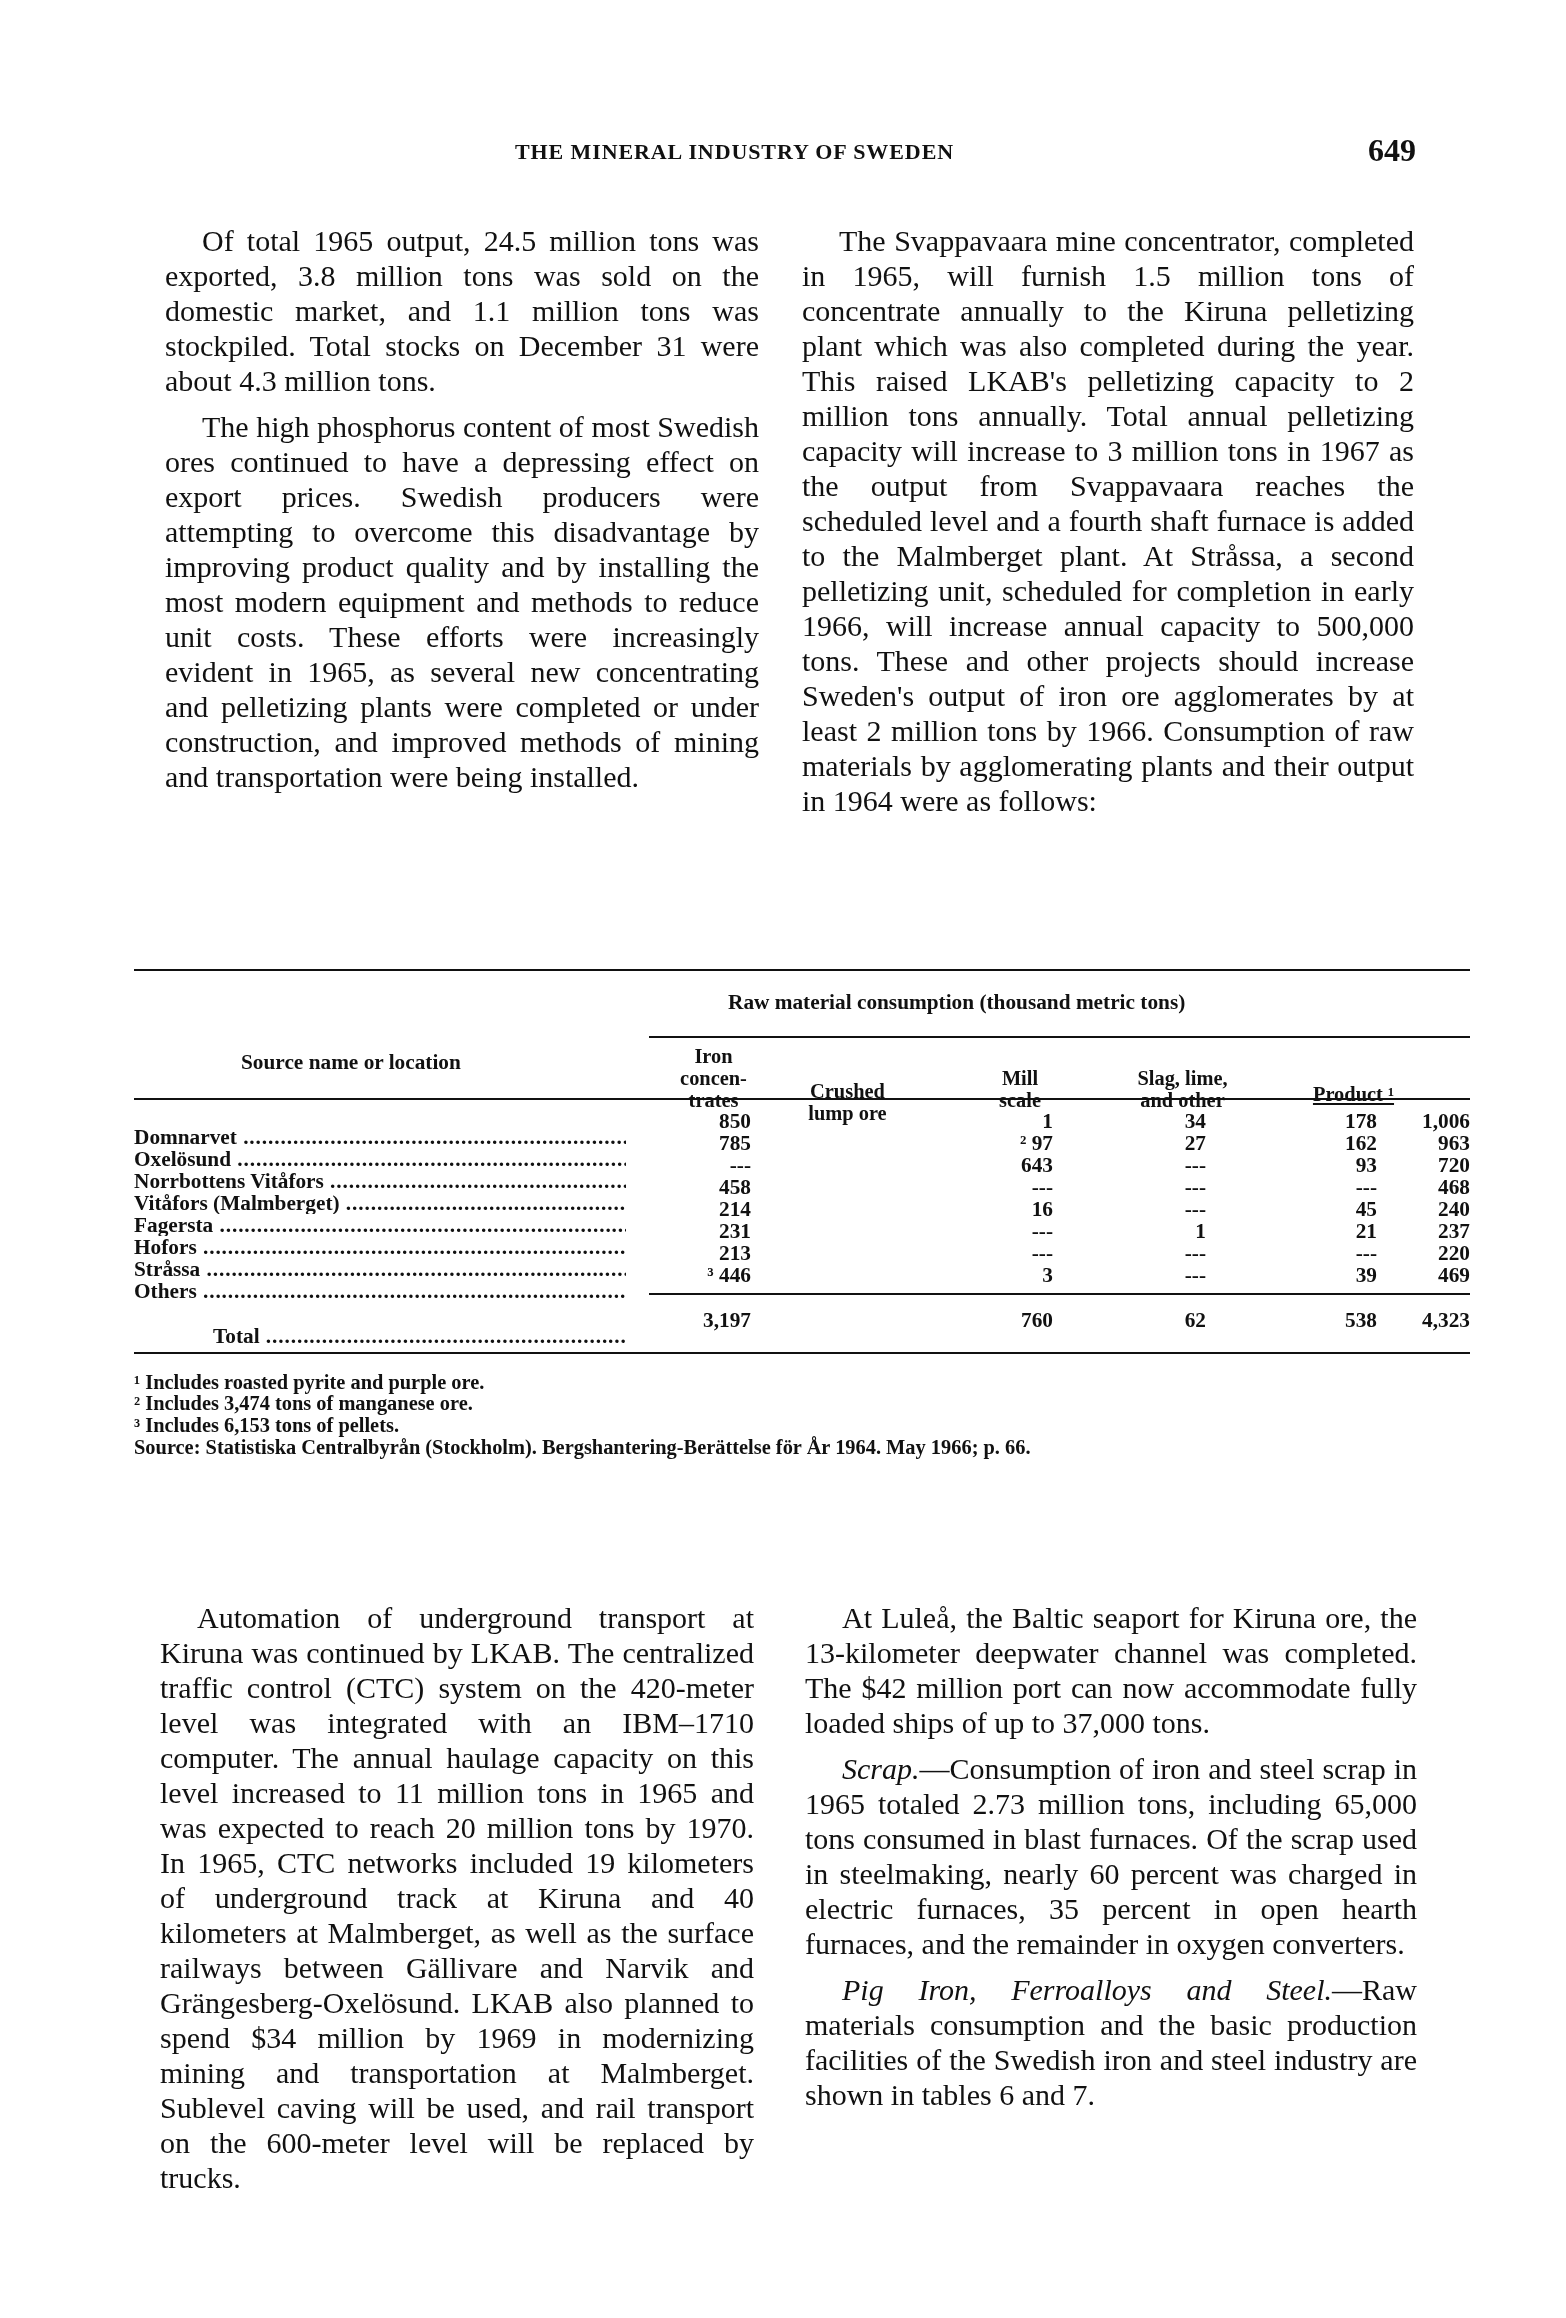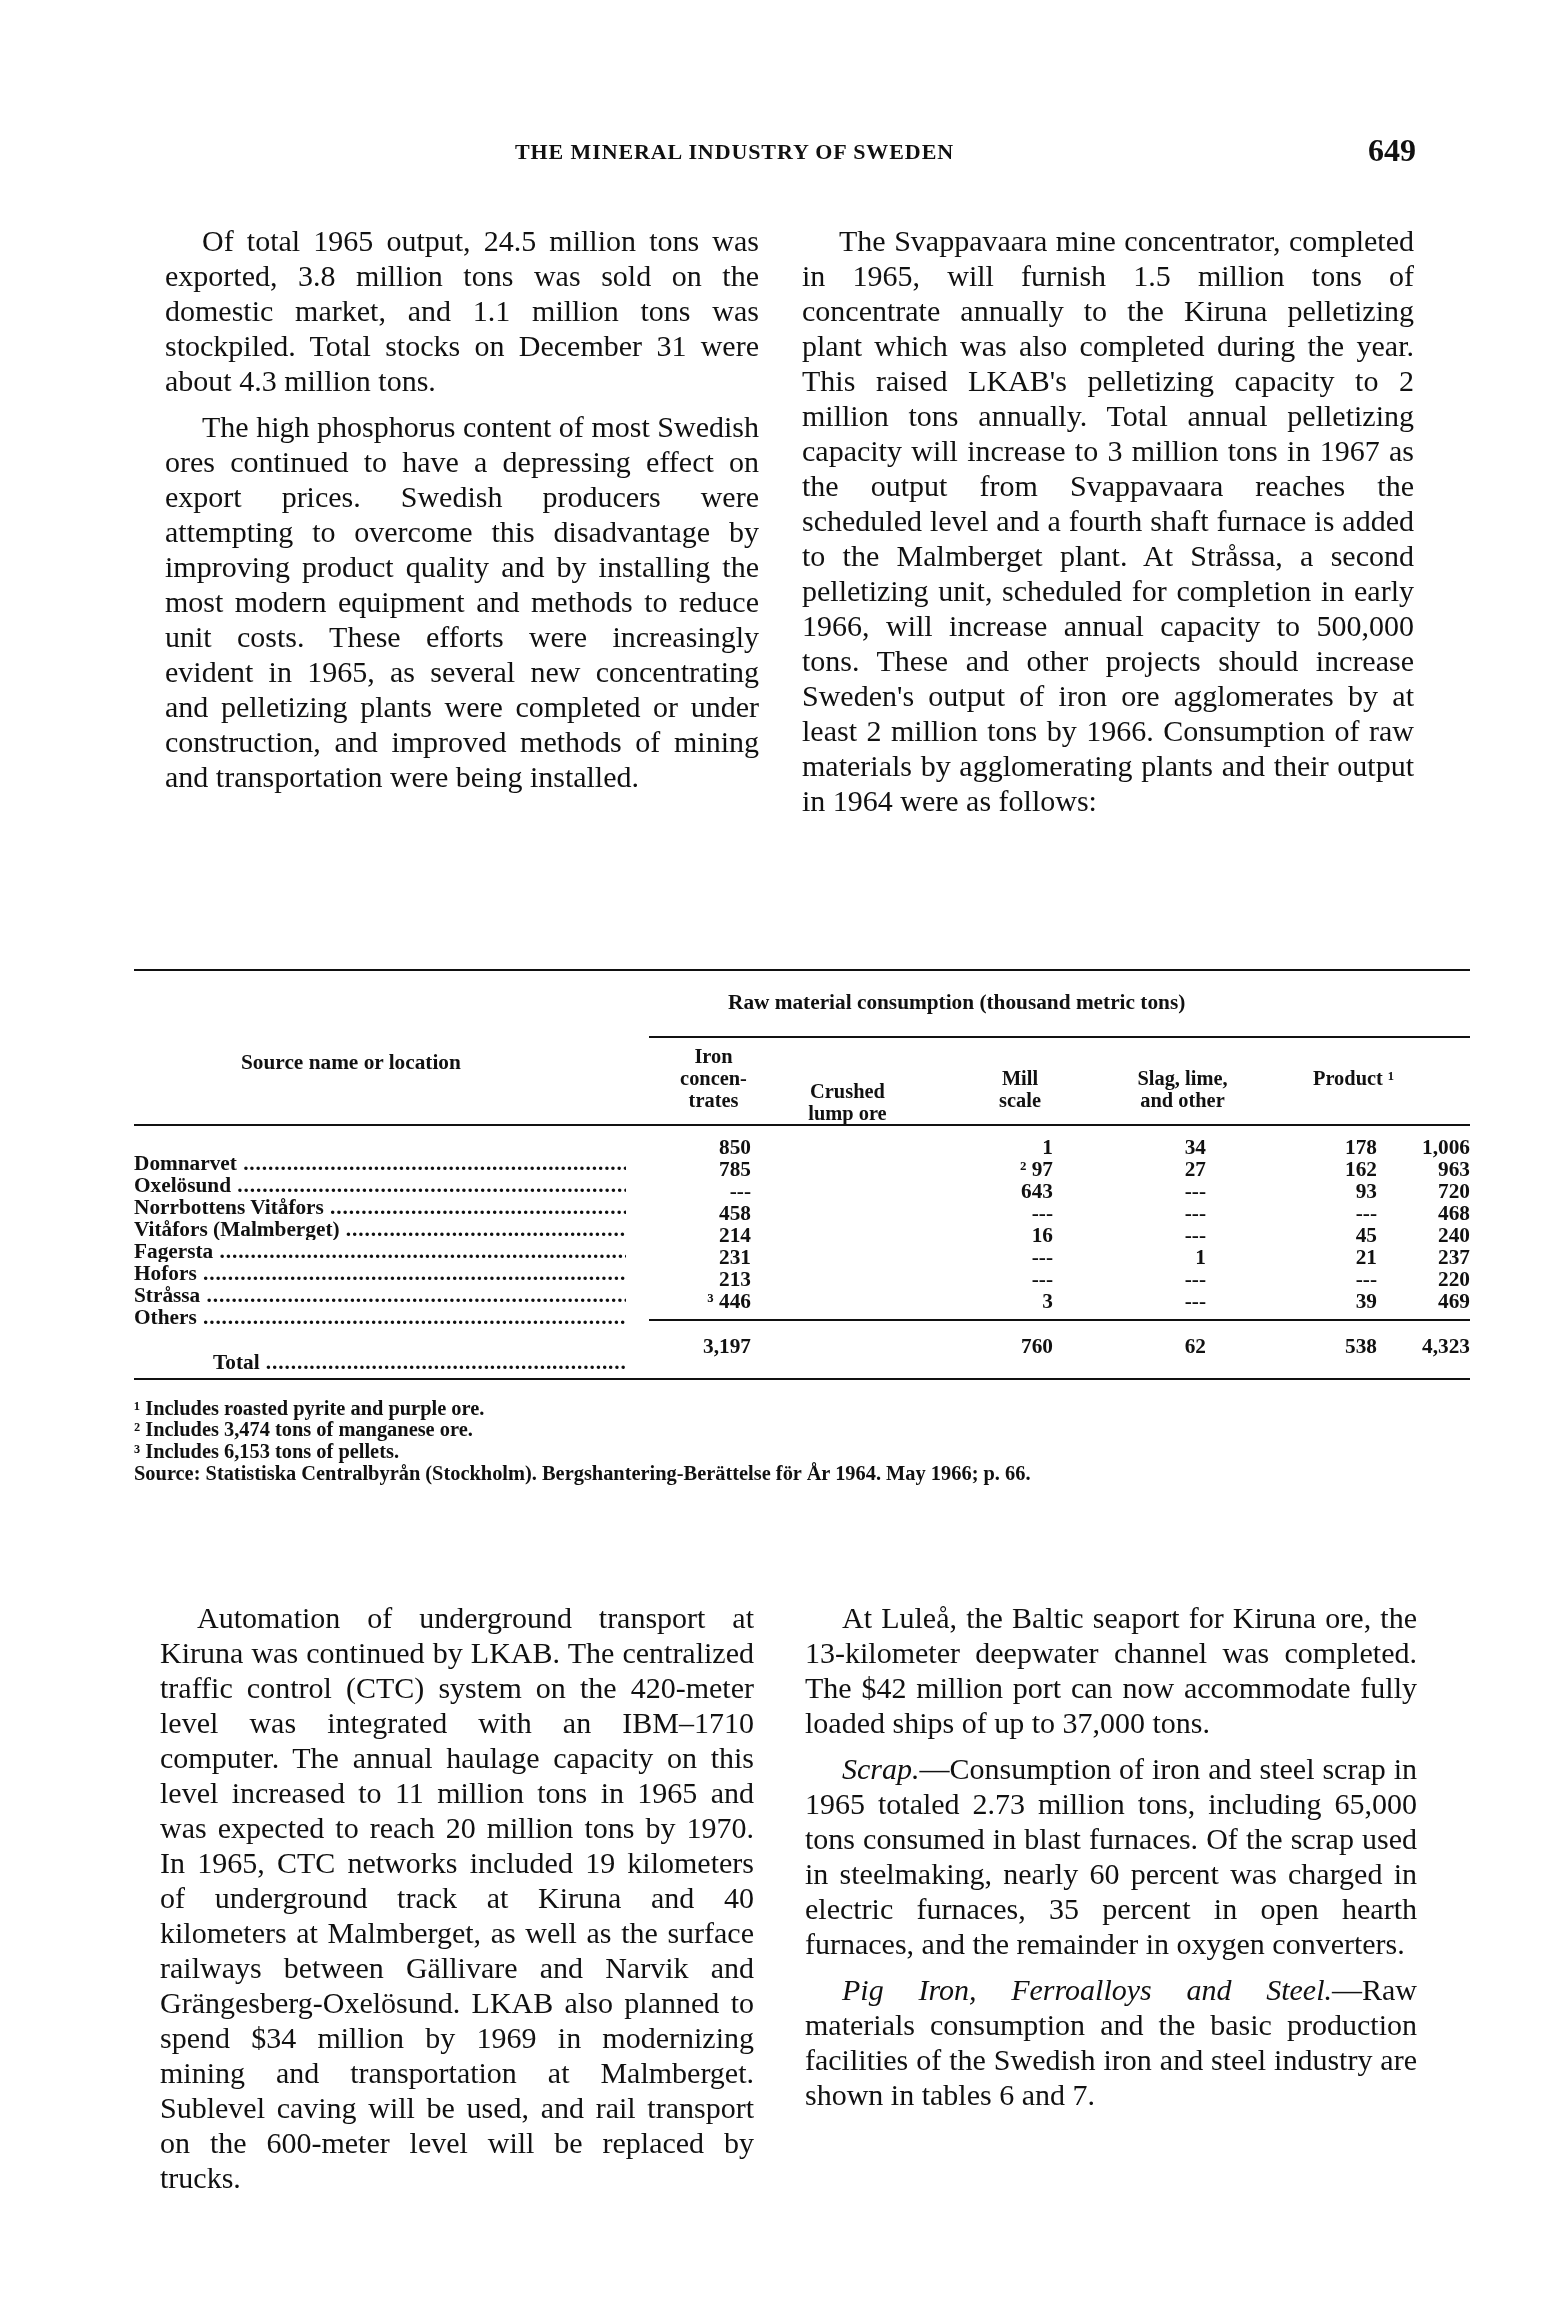--- a/index.html
+++ b/index.html
@@ -17,21 +17,21 @@
   .col { position: absolute; font-size: 30px; line-height: 35px; text-align: justify; }
   .col p { margin: 0 0 11px 0; text-indent: 37px; }
   .col-tl { top: 223px; left: 165px; width: 594px; }
   .col-tr { top: 223px; left: 802px; width: 612px; }
   .col-bl { top: 1600px; left: 160px; width: 594px; }
   .col-br { top: 1600px; left: 805px; width: 612px; }
   .it { font-style: italic; }
 
   .table-wrap { position: absolute; top: 969px; left: 134px; width: 1336px; }
   .rule-thick { border-top: 2.8px solid #111; }
-  .tbl-head { position: relative; height: 153px; }
+  .tbl-head { position: relative; height: 127px; }
   .group-label {
     position: absolute; left: 594px; top: 18.5px; font-size: 21.3px; font-weight: bold;
   }
   .group-rule { position: absolute; left: 515px; right: 0; top: 65px; border-top: 2.3px solid #111; }
   .plant-hdr { position: absolute; left: 107px; top: 79px; font-size: 21.3px; font-weight: bold; }
   .colhdr {
     position: absolute; top: 74px; font-size: 20.4px; font-weight: bold; text-align: center;
     line-height: 22px;
   }
   .rows { font-size: 21.3px; line-height: 22px; font-weight: bold; padding-top: 10.2px; }
@@ -76,21 +76,21 @@
       <div>lump ore</div>
     </div>
     <div class="colhdr" style="left:849px;width:74px;top:96px;">
       <div>Mill</div>
       <div>scale</div>
     </div>
     <div class="colhdr" style="left:988px;width:121px;top:96px;">
       <div>Slag, lime,</div>
       <div>and other</div>
     </div>
-    <div class="colhdr" style="left:1150px;width:139px;top:96px;">
+    <div class="colhdr" style="left:1150px;width:139px;top:112px;text-decoration:underline;">
       <div>Product ¹</div>
     </div>
   </div>
   <div class="rule-thick"></div>
 
   <div class="rows">
     <div class="row">
       <span class="name">Domnarvet</span>
       <span class="v v1">850</span>
       <span class="v v2">1</span>

